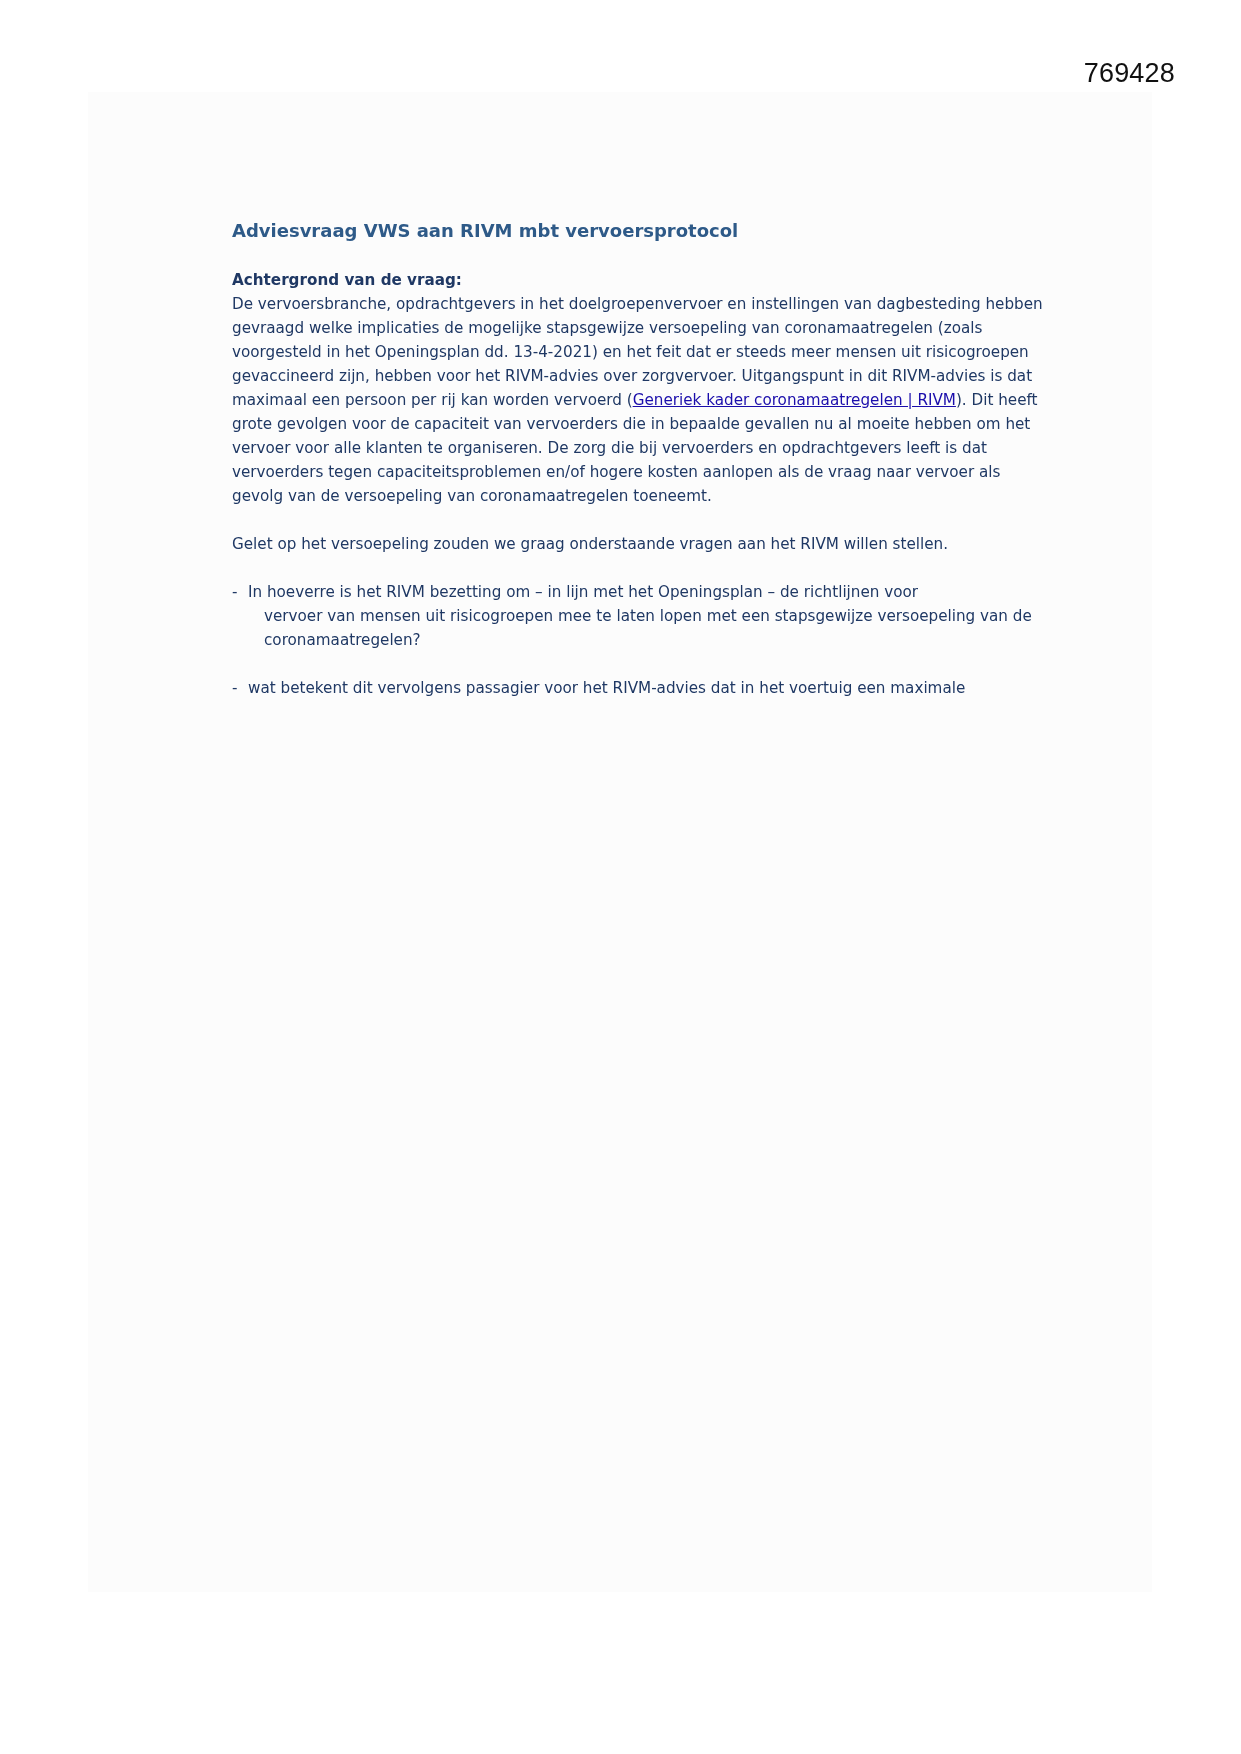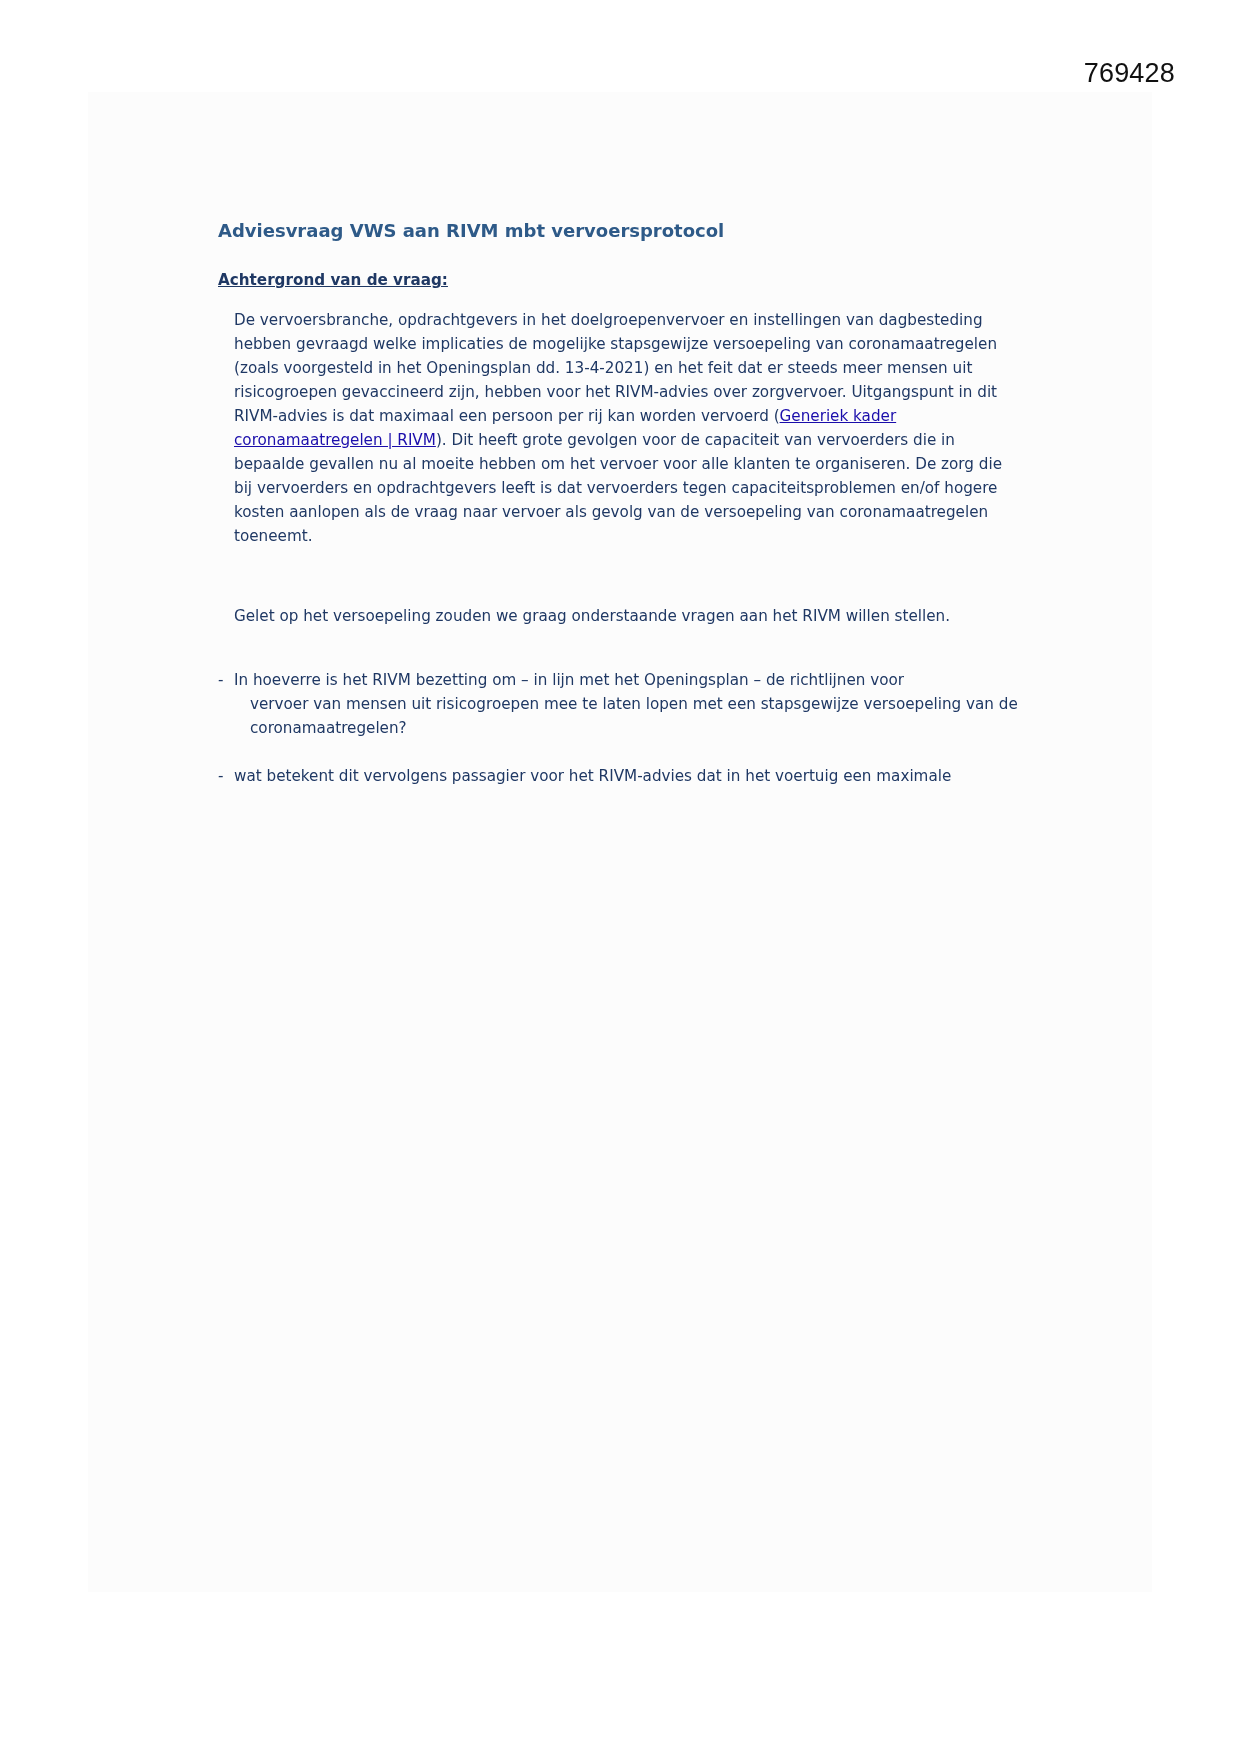--- a/index.html
+++ b/index.html
@@ -19,41 +19,40 @@
       letter-spacing: 0.2px;
     }
     .scan-page {
       position: absolute;
       left: 88px; top: 92px;
       width: 1064px; height: 1500px;
       background: #fcfcfc;
     }
     .content {
       position: absolute;
-      left: 218px; top: 218px;
+      left: 232px; top: 218px;
       width: 820px;
       font-family: "DejaVu Sans", sans-serif;
       color: #1f3864;
       font-size: 15.2px;
       line-height: 24px;
     }
     .title {
       font-size: 18px;
       font-weight: bold;
       color: #2e5a88;
       margin: 0 0 24px 0;
       line-height: 26px;
     }
     .section-heading {
       font-weight: bold;
       color: #1f3864;
       margin: 0;
-      text-decoration: underline;
     }
-    .paragraph { margin: 16px; }
+    .paragraph { margin: 0; }
     .spacer { height: 24px; }
     .link { color: #1a0dab; text-decoration: underline; }
     .q-item {
       display: flex;
       margin: 0;
     }
     .q-dash { width: 16px; flex: 0 0 16px; }
     .q-text { flex: 1; }
     .q-text .first { display: block; }
     .q-text .rest { display: block; padding-left: 16px; }

